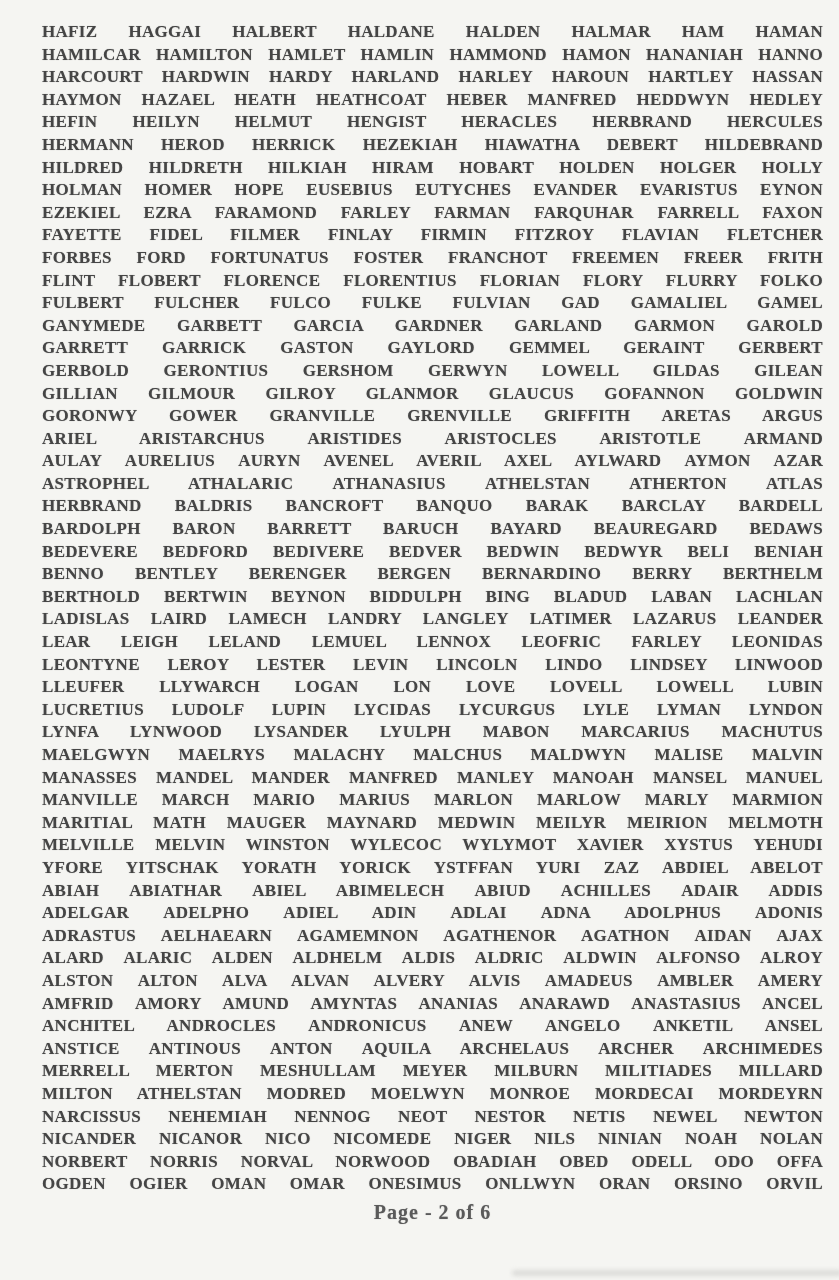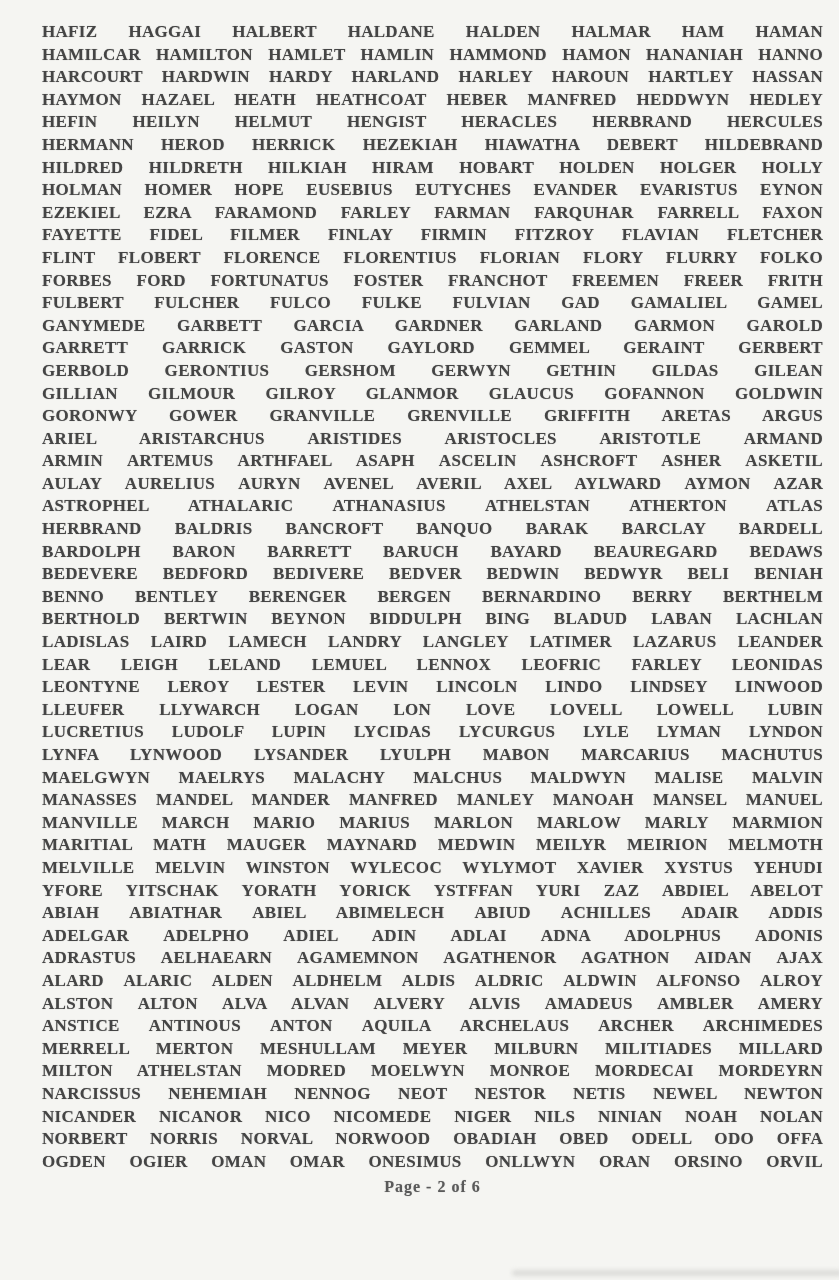--- a/index.html
+++ b/index.html
@@ -35,21 +35,21 @@
     text-align: justify;
     text-align-last: justify;
     letter-spacing: 0.3px;
     text-shadow: 0 0 1px rgba(70,70,70,0.45);
     filter: blur(0.2px);
   }
   .footer {
     margin-top: 5px;
     text-align: center;
     text-align-last: center;
-    font-size: 16px;
+    font-size: 20px;
     font-weight: bold;
     letter-spacing: 1px;
     color: #5a5a5a;
     text-shadow: 0 0 1px rgba(90,90,90,0.45);
     filter: blur(0.25px);
   }
   .scan-smudge {
     position: absolute;
     left: 500px;
     bottom: 4px;
@@ -68,30 +68,29 @@
       <div class="line">HAFIZ HAGGAI HALBERT HALDANE HALDEN HALMAR HAM HAMAN</div>
       <div class="line">HAMILCAR HAMILTON HAMLET HAMLIN HAMMOND HAMON HANANIAH HANNO</div>
       <div class="line">HARCOURT HARDWIN HARDY HARLAND HARLEY HAROUN HARTLEY HASSAN</div>
       <div class="line">HAYMON HAZAEL HEATH HEATHCOAT HEBER MANFRED HEDDWYN HEDLEY</div>
       <div class="line">HEFIN HEILYN HELMUT HENGIST HERACLES HERBRAND HERCULES</div>
       <div class="line">HERMANN HEROD HERRICK HEZEKIAH HIAWATHA DEBERT HILDEBRAND</div>
       <div class="line">HILDRED HILDRETH HILKIAH HIRAM HOBART HOLDEN HOLGER HOLLY</div>
       <div class="line">HOLMAN HOMER HOPE EUSEBIUS EUTYCHES EVANDER EVARISTUS EYNON</div>
       <div class="line">EZEKIEL EZRA FARAMOND FARLEY FARMAN FARQUHAR FARRELL FAXON</div>
       <div class="line">FAYETTE FIDEL FILMER FINLAY FIRMIN FITZROY FLAVIAN FLETCHER</div>
+      <div class="line">FORBES FORD FORTUNATUS FOSTER FRANCHOT FREEMEN FREER FRITH</div>
       <div class="line">FLINT FLOBERT FLORENCE FLORENTIUS FLORIAN FLORY FLURRY FOLKO</div>
-      <div class="line">FORBES FORD FORTUNATUS FOSTER FRANCHOT FREEMEN FREER FRITH</div>
       <div class="line">FULBERT FULCHER FULCO FULKE FULVIAN GAD GAMALIEL GAMEL</div>
       <div class="line">GANYMEDE GARBETT GARCIA GARDNER GARLAND GARMON GAROLD</div>
       <div class="line">GARRETT GARRICK GASTON GAYLORD GEMMEL GERAINT GERBERT</div>
-      <div class="line">GERBOLD GERONTIUS GERSHOM GERWYN GETHIN GILDAS GILEAN</div>
+      <div class="line">GERBOLD GERONTIUS GERSHOM GERWYN LOWELL GILDAS GILEAN</div>
       <div class="line">GILLIAN GILMOUR GILROY GLANMOR GLAUCUS GOFANNON GOLDWIN</div>
       <div class="line">GORONWY GOWER GRANVILLE GRENVILLE GRIFFITH ARETAS ARGUS</div>
       <div class="line">ARIEL ARISTARCHUS ARISTIDES ARISTOCLES ARISTOTLE ARMAND</div>
-      <div class="line">ARMIN ARTEMUS ARTHFAEL ASAPH ASCELIN ASHCROFT ASHER ASKETIL</div>
       <div class="line">AULAY AURELIUS AURYN AVENEL AVERIL AXEL AYLWARD AYMON AZAR</div>
       <div class="line">ASTROPHEL ATHALARIC ATHANASIUS ATHELSTAN ATHERTON ATLAS</div>
       <div class="line">HERBRAND BALDRIS BANCROFT BANQUO BARAK BARCLAY BARDELL</div>
       <div class="line">BARDOLPH BARON BARRETT BARUCH BAYARD BEAUREGARD BEDAWS</div>
       <div class="line">BEDEVERE BEDFORD BEDIVERE BEDVER BEDWIN BEDWYR BELI BENIAH</div>
       <div class="line">BENNO BENTLEY BERENGER BERGEN BERNARDINO BERRY BERTHELM</div>
       <div class="line">BERTHOLD BERTWIN BEYNON BIDDULPH BING BLADUD LABAN LACHLAN</div>
       <div class="line">LADISLAS LAIRD LAMECH LANDRY LANGLEY LATIMER LAZARUS LEANDER</div>
       <div class="line">LEAR LEIGH LELAND LEMUEL LENNOX LEOFRIC FARLEY LEONIDAS</div>
       <div class="line">LEONTYNE LEROY LESTER LEVIN LINCOLN LINDO LINDSEY LINWOOD</div>
@@ -102,20 +101,22 @@
       <div class="line">MANASSES MANDEL MANDER MANFRED MANLEY MANOAH MANSEL MANUEL</div>
       <div class="line">MANVILLE MARCH MARIO MARIUS MARLON MARLOW MARLY MARMION</div>
       <div class="line">MARITIAL MATH MAUGER MAYNARD MEDWIN MEILYR MEIRION MELMOTH</div>
       <div class="line">MELVILLE MELVIN WINSTON WYLECOC WYLYMOT XAVIER XYSTUS YEHUDI</div>
       <div class="line">YFORE YITSCHAK YORATH YORICK YSTFFAN YURI ZAZ ABDIEL ABELOT</div>
       <div class="line">ABIAH ABIATHAR ABIEL ABIMELECH ABIUD ACHILLES ADAIR ADDIS</div>
       <div class="line">ADELGAR ADELPHO ADIEL ADIN ADLAI ADNA ADOLPHUS ADONIS</div>
       <div class="line">ADRASTUS AELHAEARN AGAMEMNON AGATHENOR AGATHON AIDAN AJAX</div>
       <div class="line">ALARD ALARIC ALDEN ALDHELM ALDIS ALDRIC ALDWIN ALFONSO ALROY</div>
       <div class="line">ALSTON ALTON ALVA ALVAN ALVERY ALVIS AMADEUS AMBLER AMERY</div>
+      <div class="line">AMFRID AMORY AMUND AMYNTAS ANANIAS ANARAWD ANASTASIUS ANCEL</div>
+      <div class="line">ANCHITEL ANDROCLES ANDRONICUS ANEW ANGELO ANKETIL ANSEL</div>
       <div class="line">ANSTICE ANTINOUS ANTON AQUILA ARCHELAUS ARCHER ARCHIMEDES</div>
       <div class="line">MERRELL MERTON MESHULLAM MEYER MILBURN MILITIADES MILLARD</div>
       <div class="line">MILTON ATHELSTAN MODRED MOELWYN MONROE MORDECAI MORDEYRN</div>
       <div class="line">NARCISSUS NEHEMIAH NENNOG NEOT NESTOR NETIS NEWEL NEWTON</div>
       <div class="line">NICANDER NICANOR NICO NICOMEDE NIGER NILS NINIAN NOAH NOLAN</div>
       <div class="line">NORBERT NORRIS NORVAL NORWOOD OBADIAH OBED ODELL ODO OFFA</div>
       <div class="line">OGDEN OGIER OMAN OMAR ONESIMUS ONLLWYN ORAN ORSINO ORVIL</div>
     </div>
   <div class="footer">Page - 2 of 6</div>
   <div class="scan-smudge"></div>

